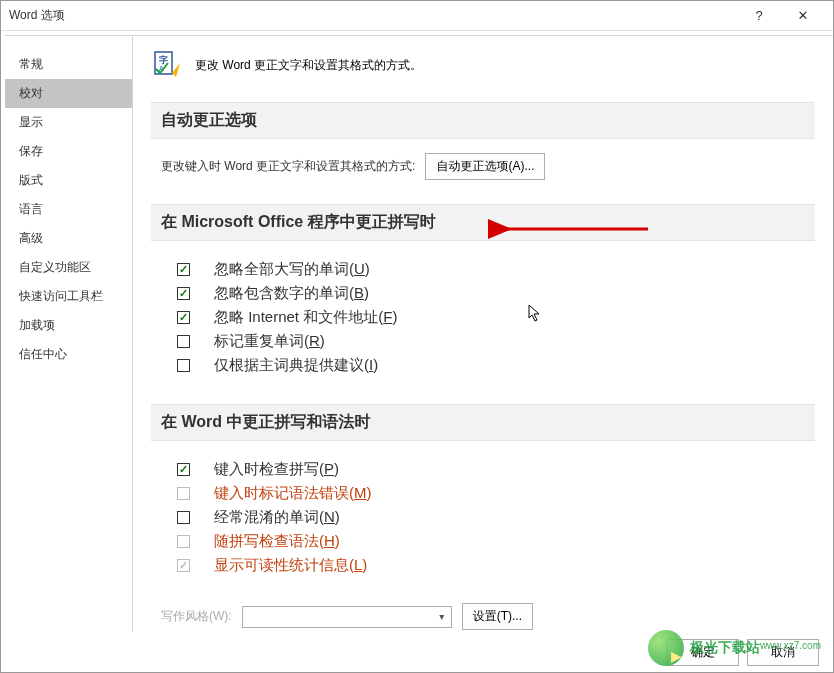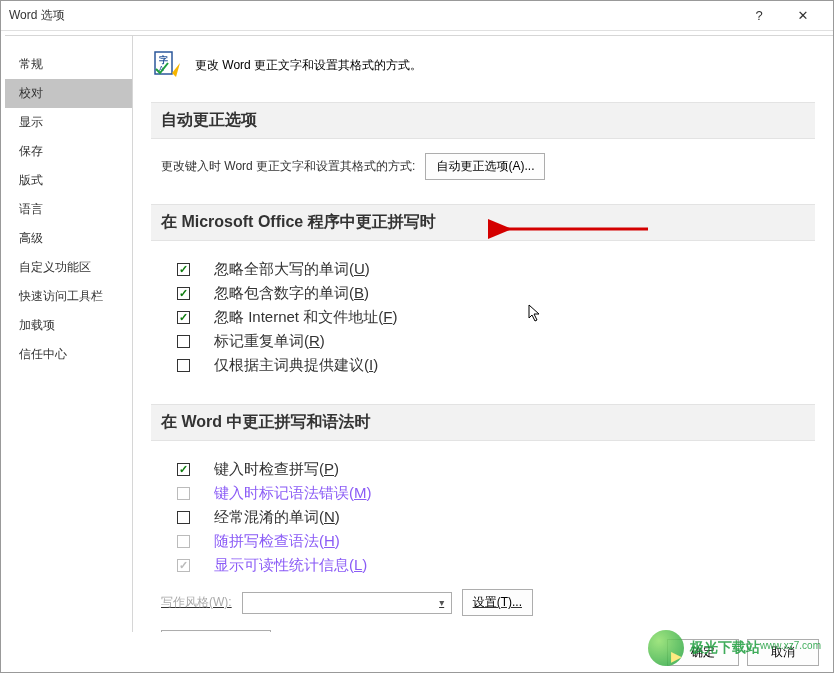--- a/index.html
+++ b/index.html
@@ -14,21 +14,21 @@
 .sidebar-item.selected { background: #c4c4c4; }
 .content { flex: 1; overflow-y: auto; padding: 12px 18px 4px 18px; position: relative; border-top: 1px solid #d6d6d6; }
 .header-row { display: flex; align-items: center; gap: 10px; margin-bottom: 20px; }
 .icon-box { width: 34px; height: 34px; border: 0; display: flex; align-items: center; justify-content: center; }
 .section { margin-top: 6px; }
 .section-hdr { background: #f2f2f2; padding: 7px 10px; font-size: 16px; color: #333; font-weight: bold; border-top: 1px solid #e3e3e3; border-bottom: 1px solid #e3e3e3; }
 .section-body { padding: 14px 10px 18px 10px; }
 .inline-row { display: flex; align-items: center; gap: 10px; font-size: 12px; color: #333; }
 .btn { border: 1px solid #adadad; background: #fdfdfd; padding: 4px 10px; font-size: 12px; cursor: pointer; }
 .chk-row { display: flex; align-items: center; gap: 24px; margin: 5px 16px; font-size: 15px; color: #333; }
-.chk-row.disabled { color: #8b5cf6; }
+.chk-row.disabled { color: #c2410c; }
 .chk { width: 13px; height: 13px; border: 1px solid #333; display: inline-flex; align-items: center; justify-content: center; font-size: 11px; line-height: 1; cursor: pointer; flex-shrink: 0; }
 .chk.checked::after { content: "✓"; color: #107c10; font-weight: bold; }
 .chk.disabled { border-color: #bbb; cursor: default; }
 .chk.disabled.checked::after { content: "✓"; color: #bbb; }
 .dropdown { border: 1px solid #adadad; height: 22px; width: 210px; display: flex; align-items: center; justify-content: flex-end; padding: 0 2px; background: #fff; }
 .dropdown .arrow { width: 14px; text-align: center; color: #555; font-size: 10px; }
 .arrow-annotation { position: absolute; left: 355px; top: 178px; pointer-events: none; }
 .footer { height: 40px; border-top: 0; display: flex; justify-content: flex-end; align-items: center; gap: 8px; padding: 0 14px; position: relative; }
 .footer .btn { min-width: 72px; text-align: center; }
 .watermark { position: absolute; right: 12px; bottom: 6px; opacity: 0.85; display: flex; align-items: center; gap: 6px; pointer-events: none; }
@@ -132,21 +132,21 @@
               <span><span class="label-txt">经常混淆的单词(<span class="hot">N</span>)</span></span>
             </div>
             <div class="chk-row disabled">
               <span class="chk disabled"></span>
               <span><span class="label-txt">随拼写检查语法(<span class="hot">H</span>)</span></span>
             </div>
             <div class="chk-row disabled">
               <span class="chk checked disabled"></span>
               <span><span class="label-txt">显示可读性统计信息(<span class="hot">L</span>)</span></span>
             </div>
-            <div class="inline-row" style="margin-top: 14px; text-decoration: underline;">
+            <div class="inline-row" style="margin-top: 28px;">
               <span style="color: rgb(170, 170, 170);">写作风格(W):</span>
               <div class="dropdown">
                 <span class="arrow">▾</span>
               </div>
               <button class="btn">设置(T)...</button>
             </div>
             <div style="margin-top: 14px;"><button class="btn">重新检查文档(K)</button></div>
           </div>
       </div>
 

